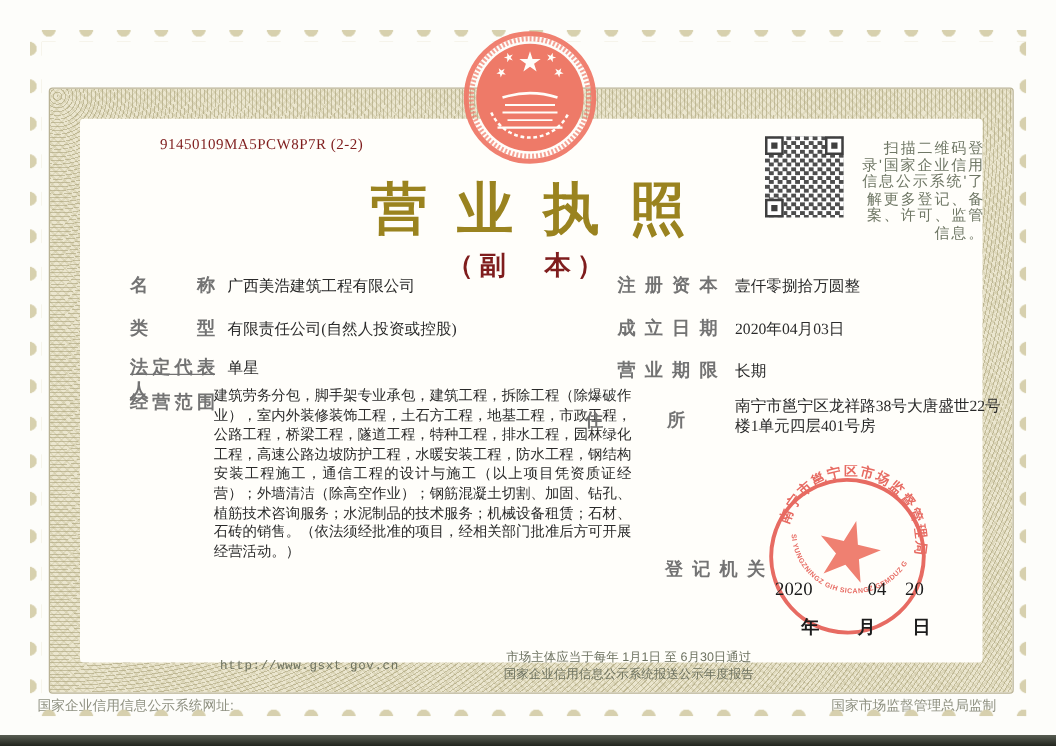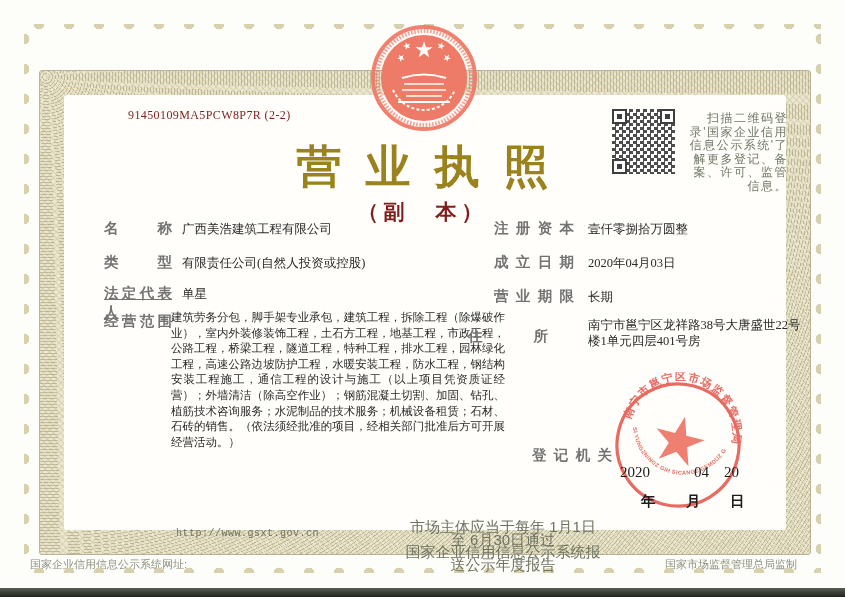--- a/index.html
+++ b/index.html
@@ -67,21 +67,21 @@
 
   
   .stamp { position:absolute; left:603px; top:372px; width:150px; height:148px; z-index:5; opacity:.88; pointer-events:none; }
   .date-num { position:absolute; font-family:"Liberation Serif", serif; font-size:15px; color:#1c1c1c; z-index:6; }
   .date-char { position:absolute; font-size:14.5px; font-weight:600; color:#1c1c1c; z-index:6; }
 
   
   .url-inside { position:absolute; left:176px; top:528px; z-index:3;
     font-family:"Liberation Mono", monospace; font-size:10px; letter-spacing:.5px; color:#6d7260; }
   .notice-inside { position:absolute; left:403px; top:521px; width:200px; z-index:3; text-align:center;
-    font-size:15px; line-height:12.5px; color:#6d7260; }
+    font-size:10px; line-height:12.5px; color:#6d7260; }
   .footer-left { position:absolute; left:30px; top:557px; font-size:11px; color:#8e9080; }
   .footer-right { position:absolute; right:48px; top:557px; font-size:11px; color:#8e9080; }
   .scan-bar { position:absolute; left:0; right:0; bottom:0; height:9px;
     background:linear-gradient(#585d52, #20231c); }
 </style>
 </head>
 <body>
 
 <div class="page">
 

